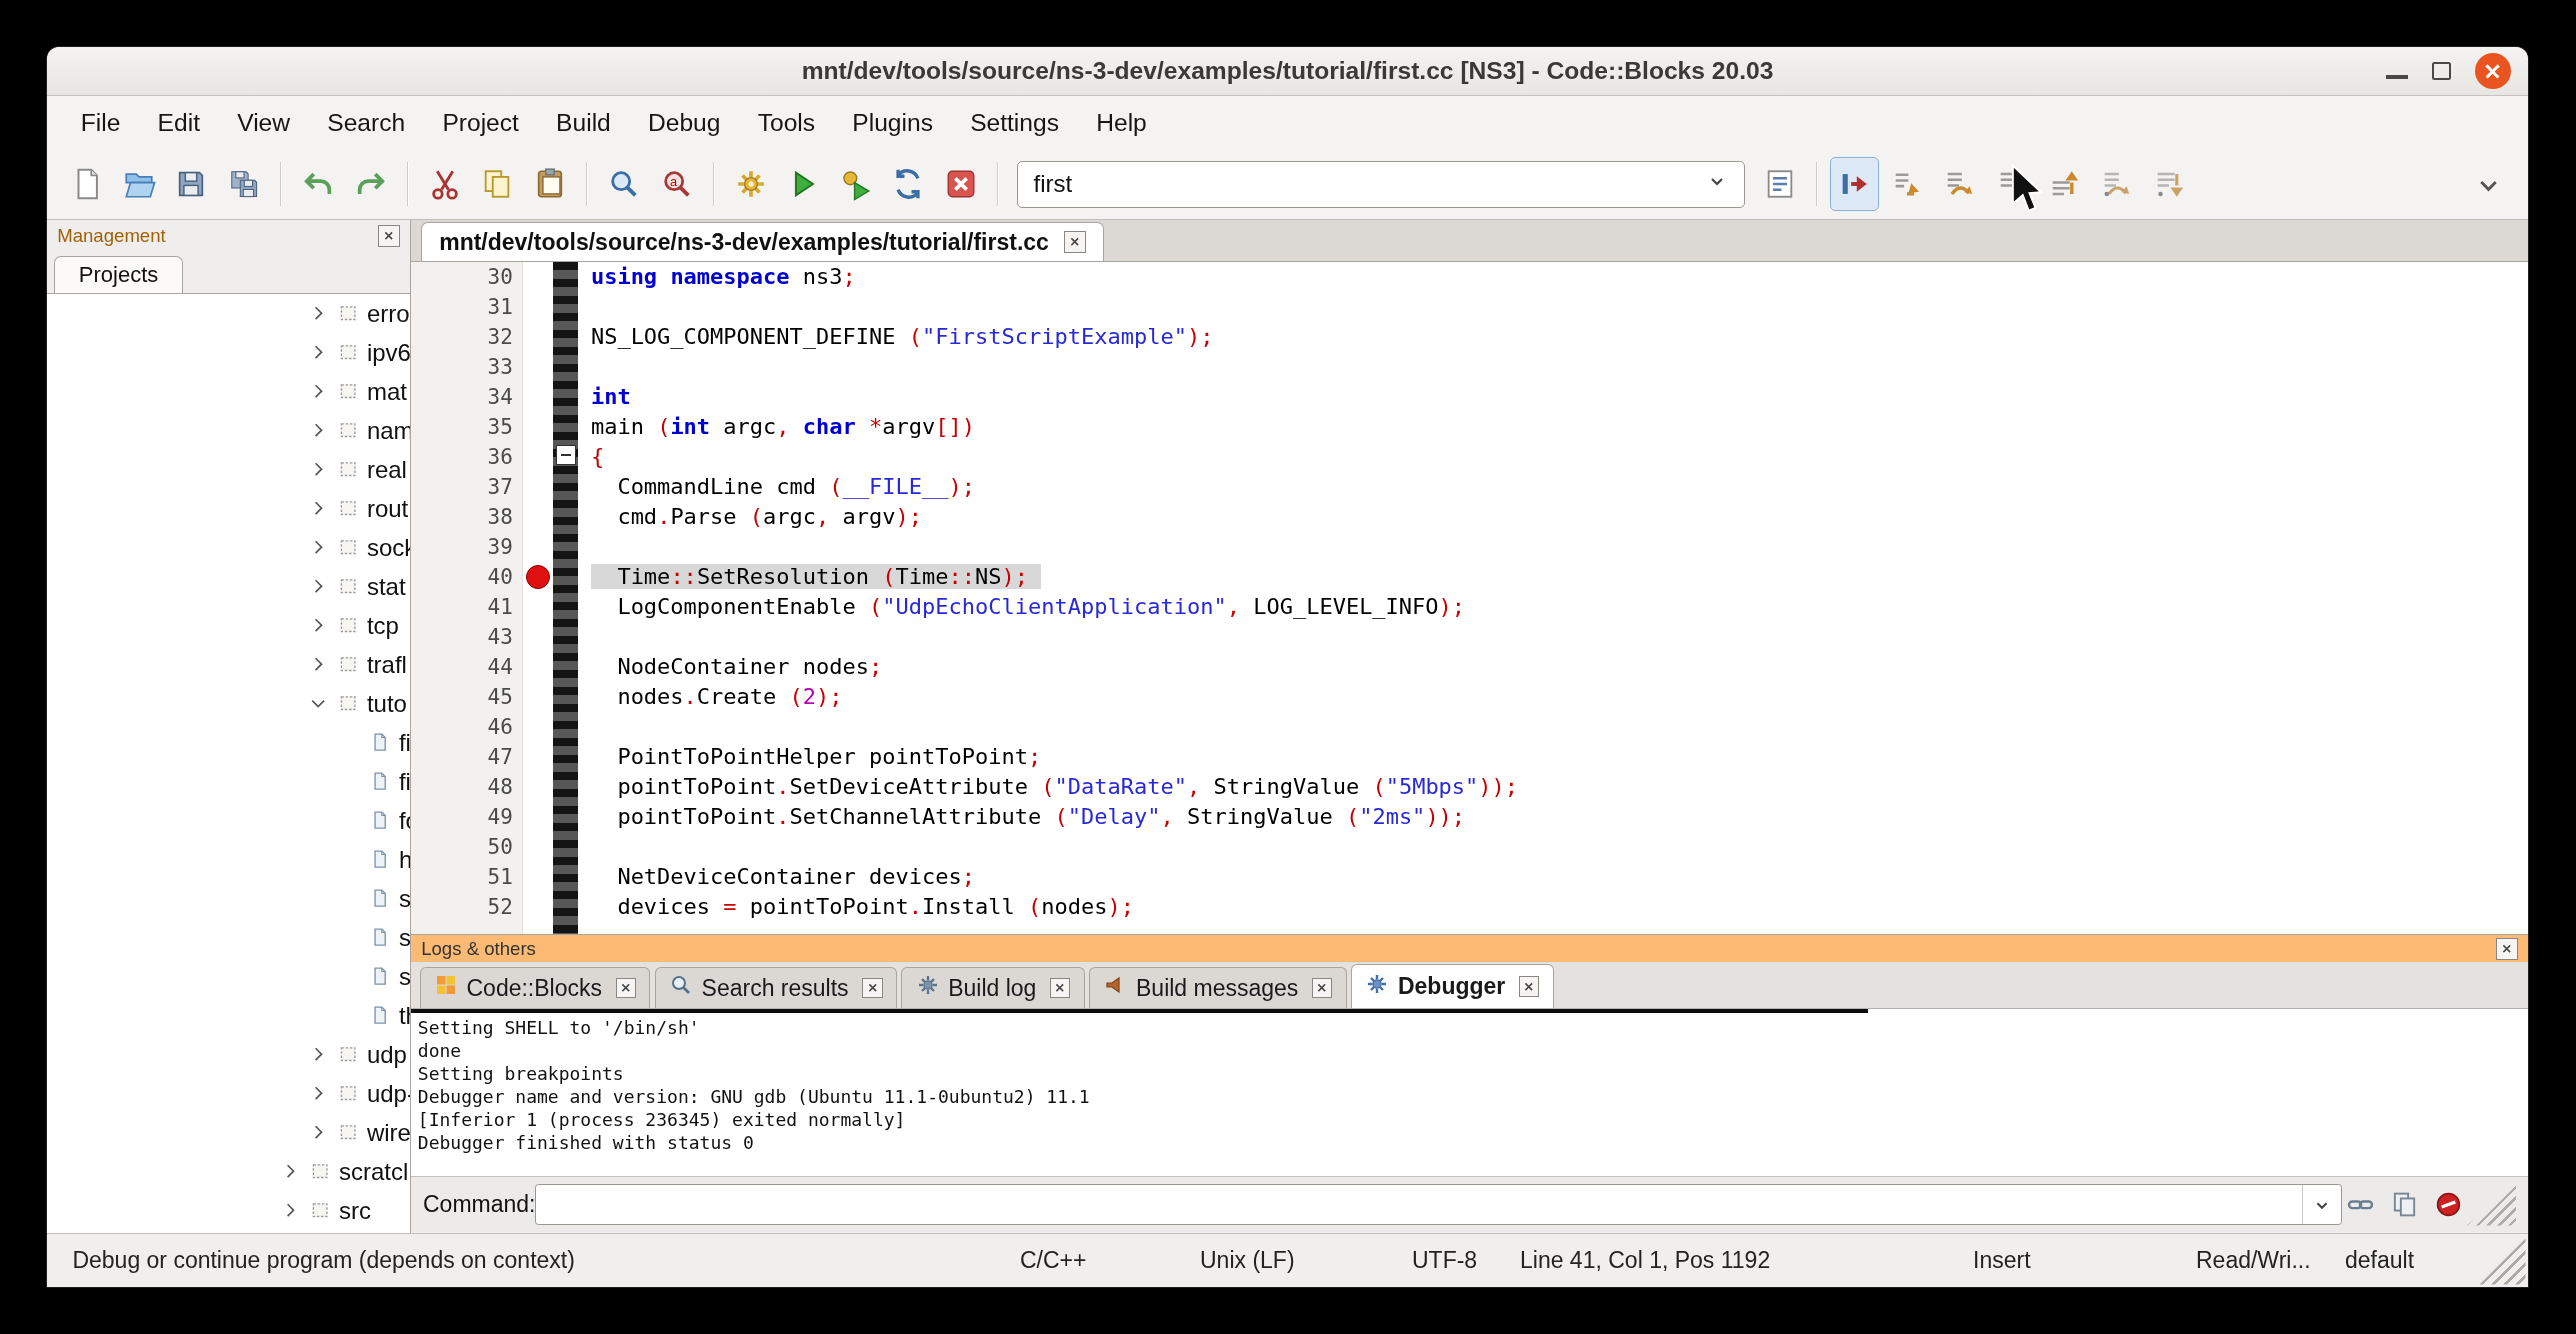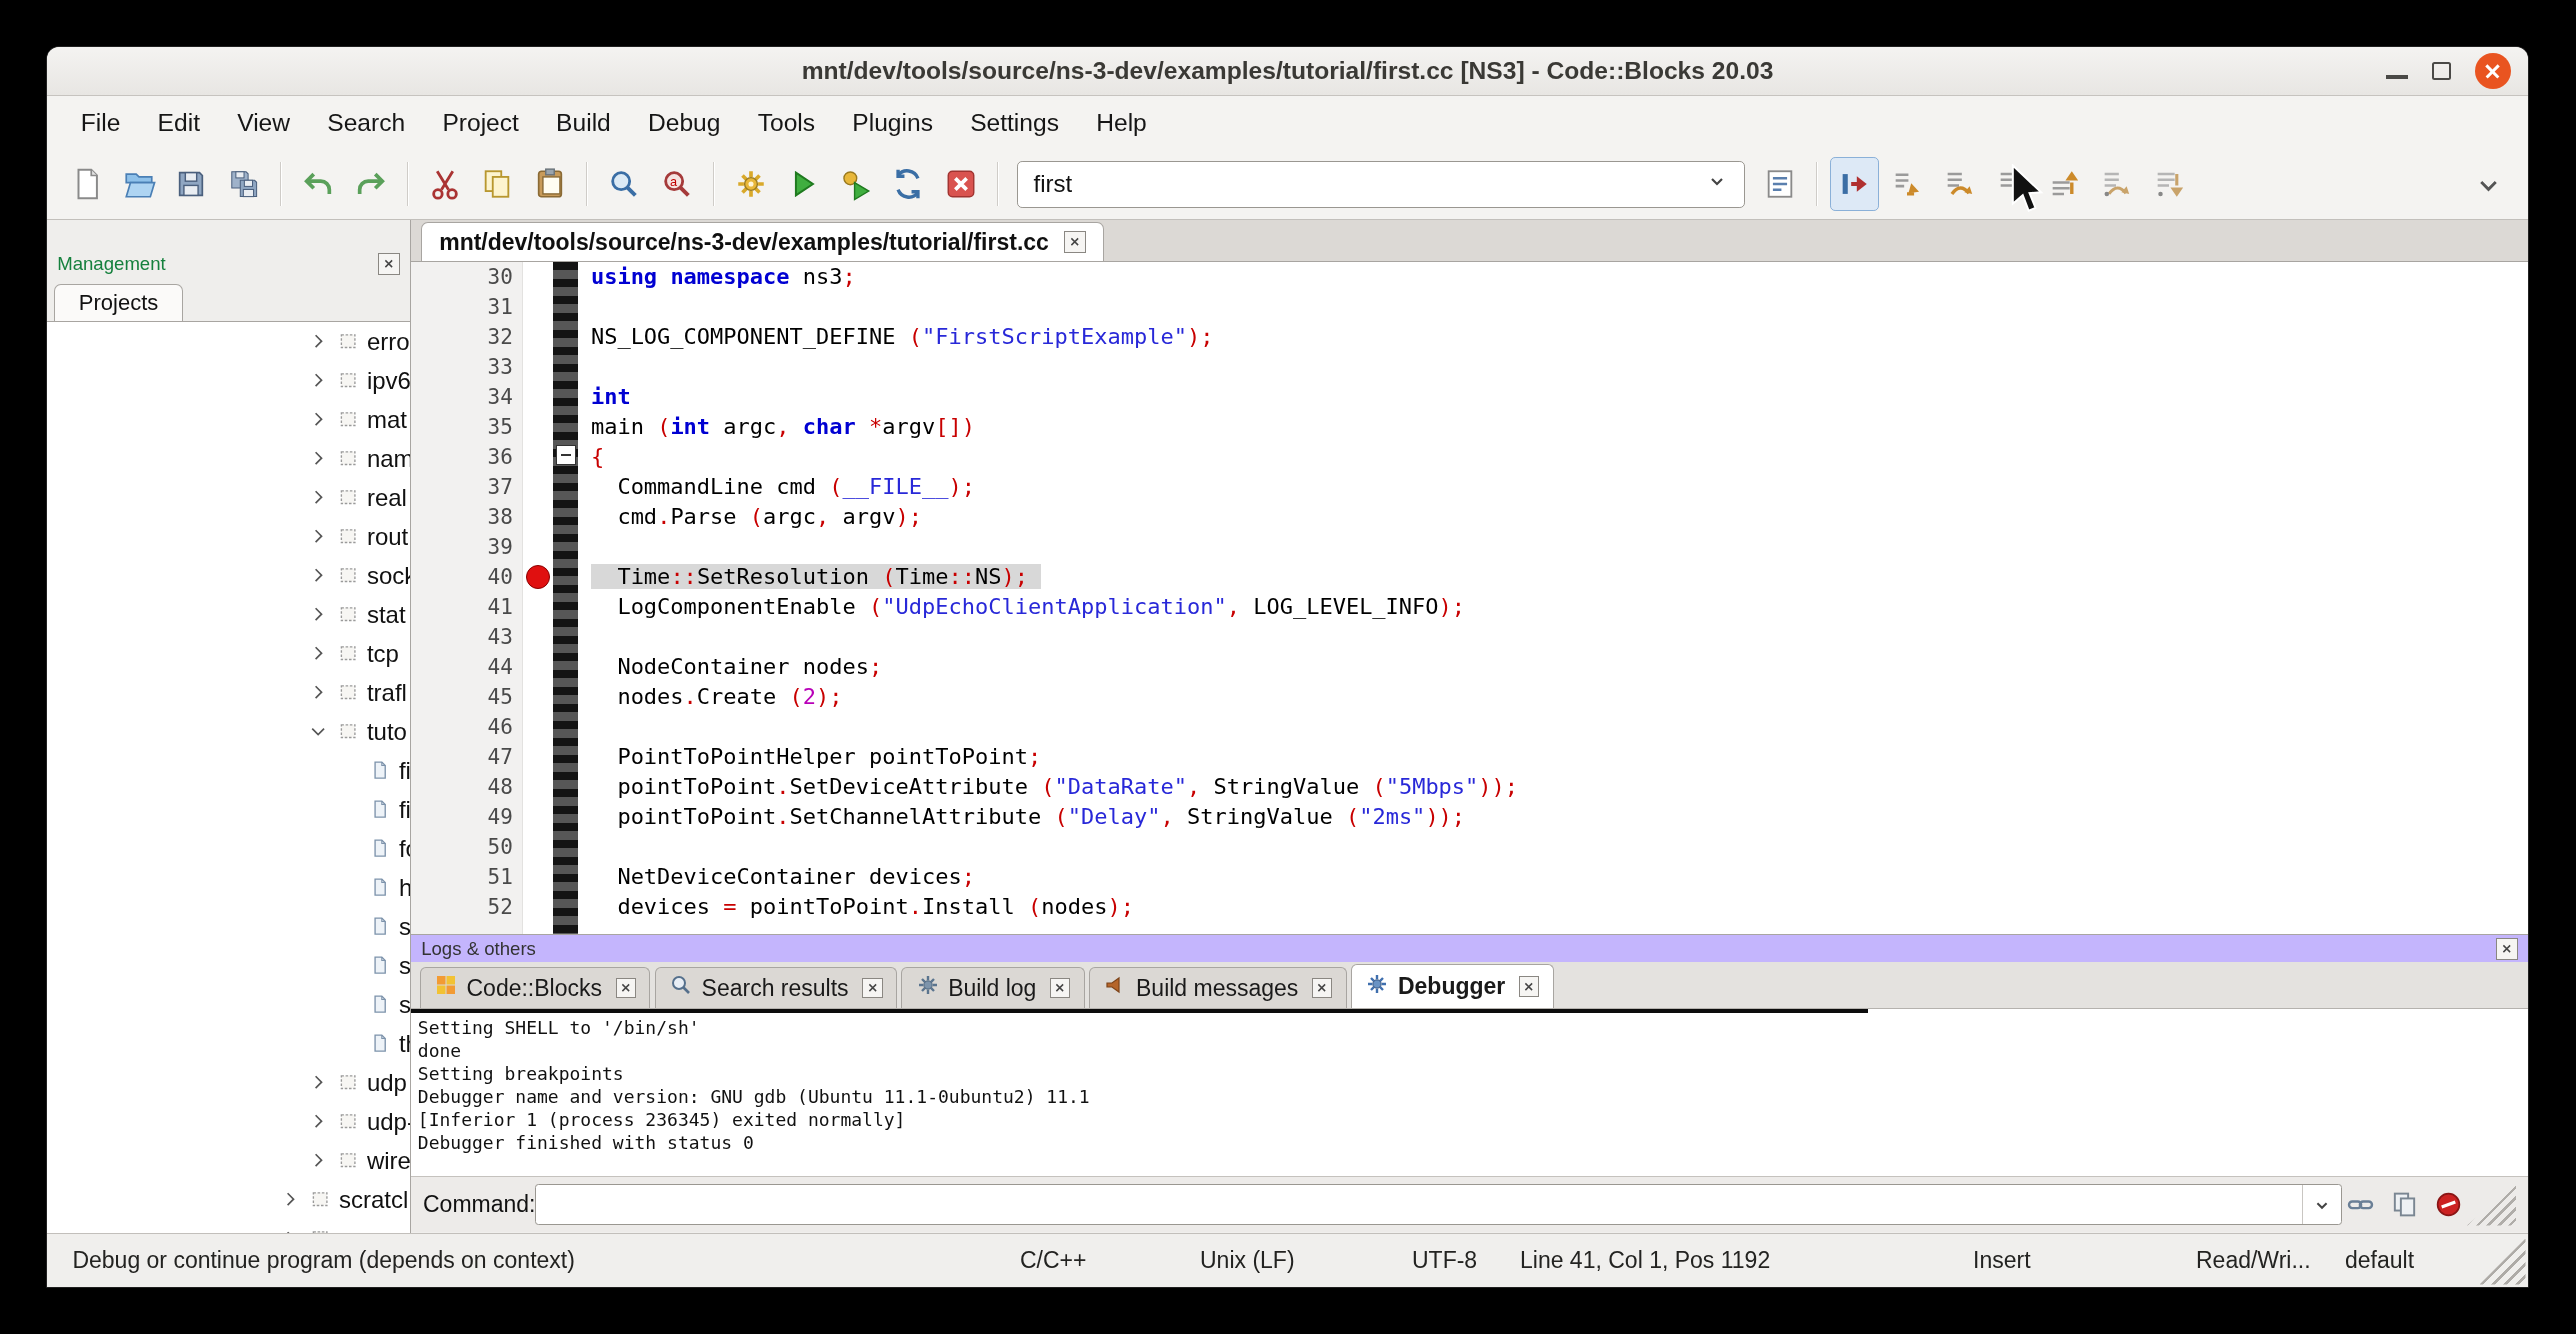--- a/index.html
+++ b/index.html
@@ -32,21 +32,21 @@
   .combo{width:728px;height:47px;background:#fff;border:0.8px solid #9a9791;border-radius:5.1px;display:flex;
     align-items:center;padding:0 15.2px;font-size:24px;color:#111;margin:0 8.5px;}
   .combo .combo-arrow{margin-left:auto;}
   .tb-end{margin-left:auto;}
 
   
   .content{position:absolute;top:173px;bottom:54px;left:0;right:0;display:flex;}
 
   
   .mgmt{width:364px;flex:none;border-right:0.8px solid #a8a5a1;background:#efeeec;display:flex;flex-direction:column;}
-  .mgmt-header{height:32px;display:flex;align-items:center;padding:0 10.2px;font-size:18.6px;color:#15803d;margin-top:28px;}
+  .mgmt-header{height:32px;display:flex;align-items:center;padding:0 10.2px;font-size:18.6px;color:#a16207;}
   .closebox{width:22px;height:22px;border:0.8px solid #8a8782;background:#f6f5f3;display:flex;align-items:center;justify-content:center;margin-left:auto;flex:none;}
   .mgmt-tabs{height:41px;display:flex;align-items:flex-end;padding-left:6.8px;}
   .mgmt-tab{height:37px;padding:12px 24px;background:#fbfaf9;border:0.8px solid #a8a5a1;border-bottom:none;
     border-radius:6.8px 6.8px 0 0;font-size:22px;display:flex;align-items:center;color:#111;}
   .mgmt-body{flex:1;background:#fff;border-top:0.8px solid #a8a5a1;overflow:hidden;}
   .ti{height:39px;display:flex;align-items:center;font-size:24px;color:#111;white-space:nowrap;}
   .tch{width:29px;flex:none;display:flex;align-items:center;justify-content:center;}
   .tic{width:30.5px;flex:none;display:flex;align-items:center;justify-content:center;}
   .tlb{padding-left:3.4px;}
 
@@ -72,21 +72,21 @@
   .tk-k{color:#0000d2;font-weight:bold;}
   .tk-b{color:#2828d8;}
   .tk-o{color:#c80000;}
   .tk-n{color:#b800b8;}
   .tk-d{color:#000;}
   .fold-box{position:absolute;left:145px;width:20.3px;height:20.3px;background:#fff;border:1.7px solid #333;z-index:5;
     display:flex;align-items:center;justify-content:center;}
   .fold-box::before{content:"";width:10.2px;height:1.7px;background:#333;}
 
   
-  .logs{height:298px;flex:none;border-top:0.8px solid #a8a5a1;background:#c4b5fd;display:flex;flex-direction:column;position:relative;}
+  .logs{height:298px;flex:none;border-top:0.8px solid #a8a5a1;background:#fdba74;display:flex;flex-direction:column;position:relative;}
   .logs-header{height:27px;display:flex;align-items:center;padding:0 10.2px;font-size:18.6px;color:#333;}
   .logs-tabs{height:47px;display:flex;align-items:flex-end;gap:4.2px;padding-left:8.5px;background:#e4e2df;border-bottom:0.8px solid #b5b2ae;}
   .ltab{height:41px;display:flex;align-items:center;gap:8.5px;padding:0 13.5px;font-size:23px;background:#dbd8d4;
     border:0.8px solid #a8a5a1;border-bottom:none;border-radius:6px 6px 0 0;color:#1a1a1a;justify-content:center;}
   .ltab.active{background:#fff;font-weight:bold;height:44px;}
   .ltab .closebox{margin-left:5.1px;width:20.3px;height:20.3px;}
   .logs-content{flex:1;background:#fff;overflow:hidden;position:relative;padding:6.8px 0 0 6.8px;
     font-family:"DejaVu Sans Mono",monospace;font-size:18px;line-height:23px;color:#111;}
   .dark-sliver{position:absolute;top:0;left:0;width:1457px;height:4.2px;background:#0c0c0c;}
   .cmd-row{height:56px;display:flex;align-items:center;gap:0;padding:0 12px;background:#edebe9;border-top:0.8px solid #c5c2be;}

